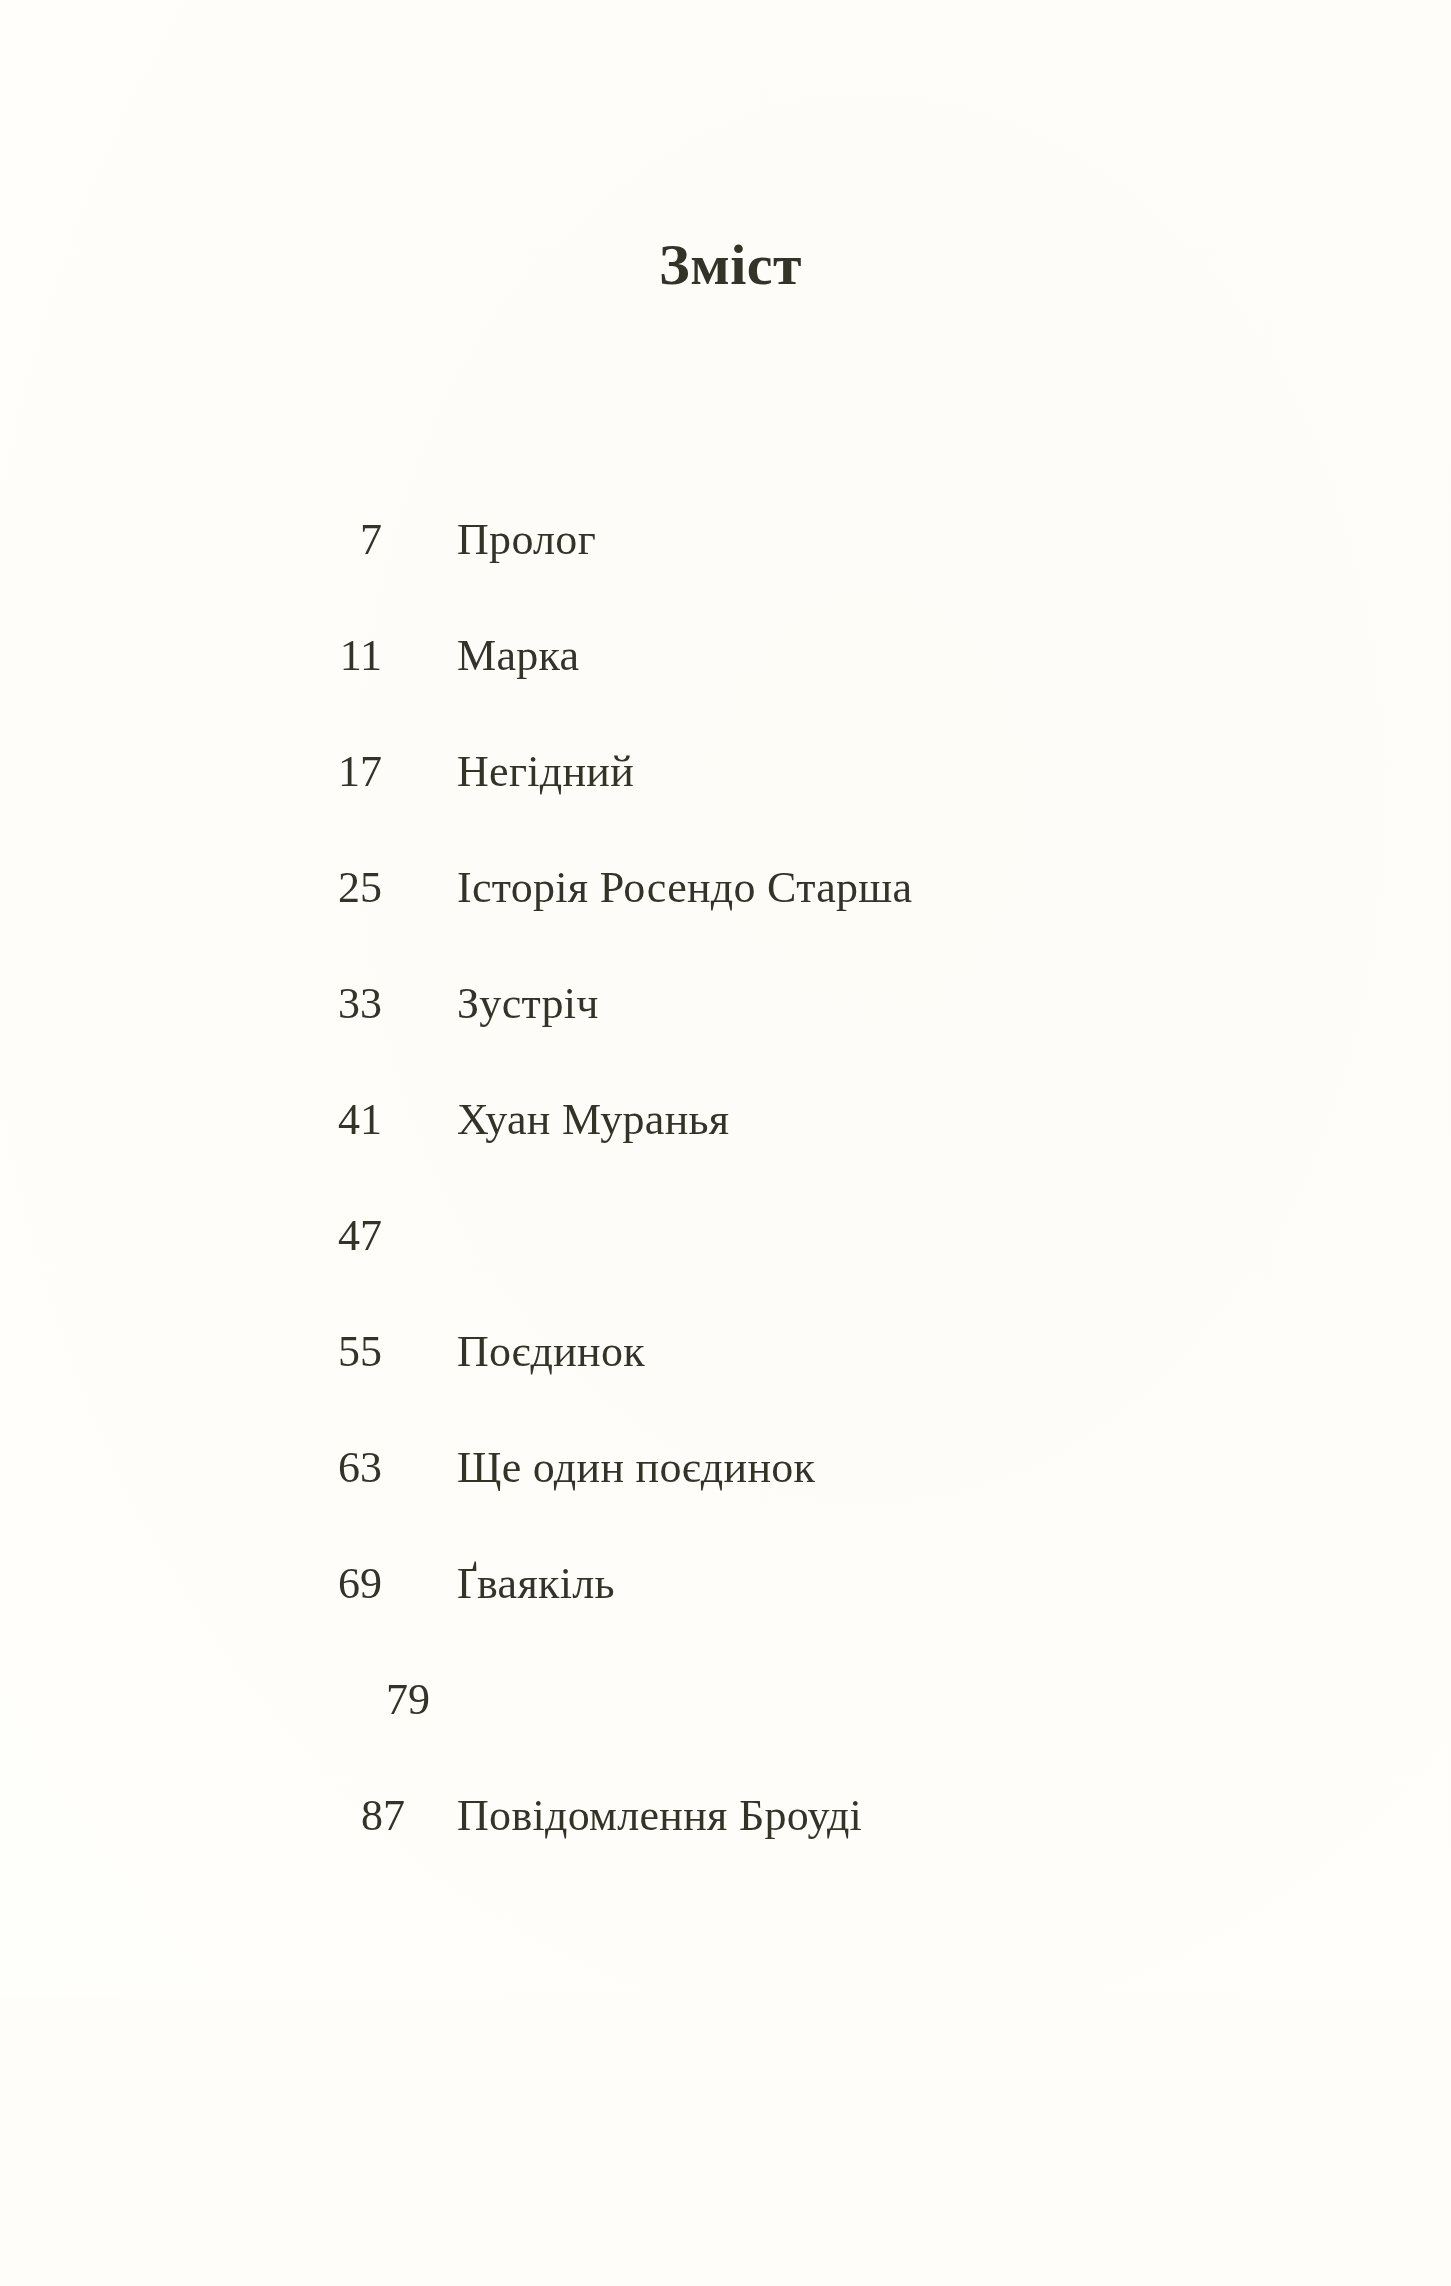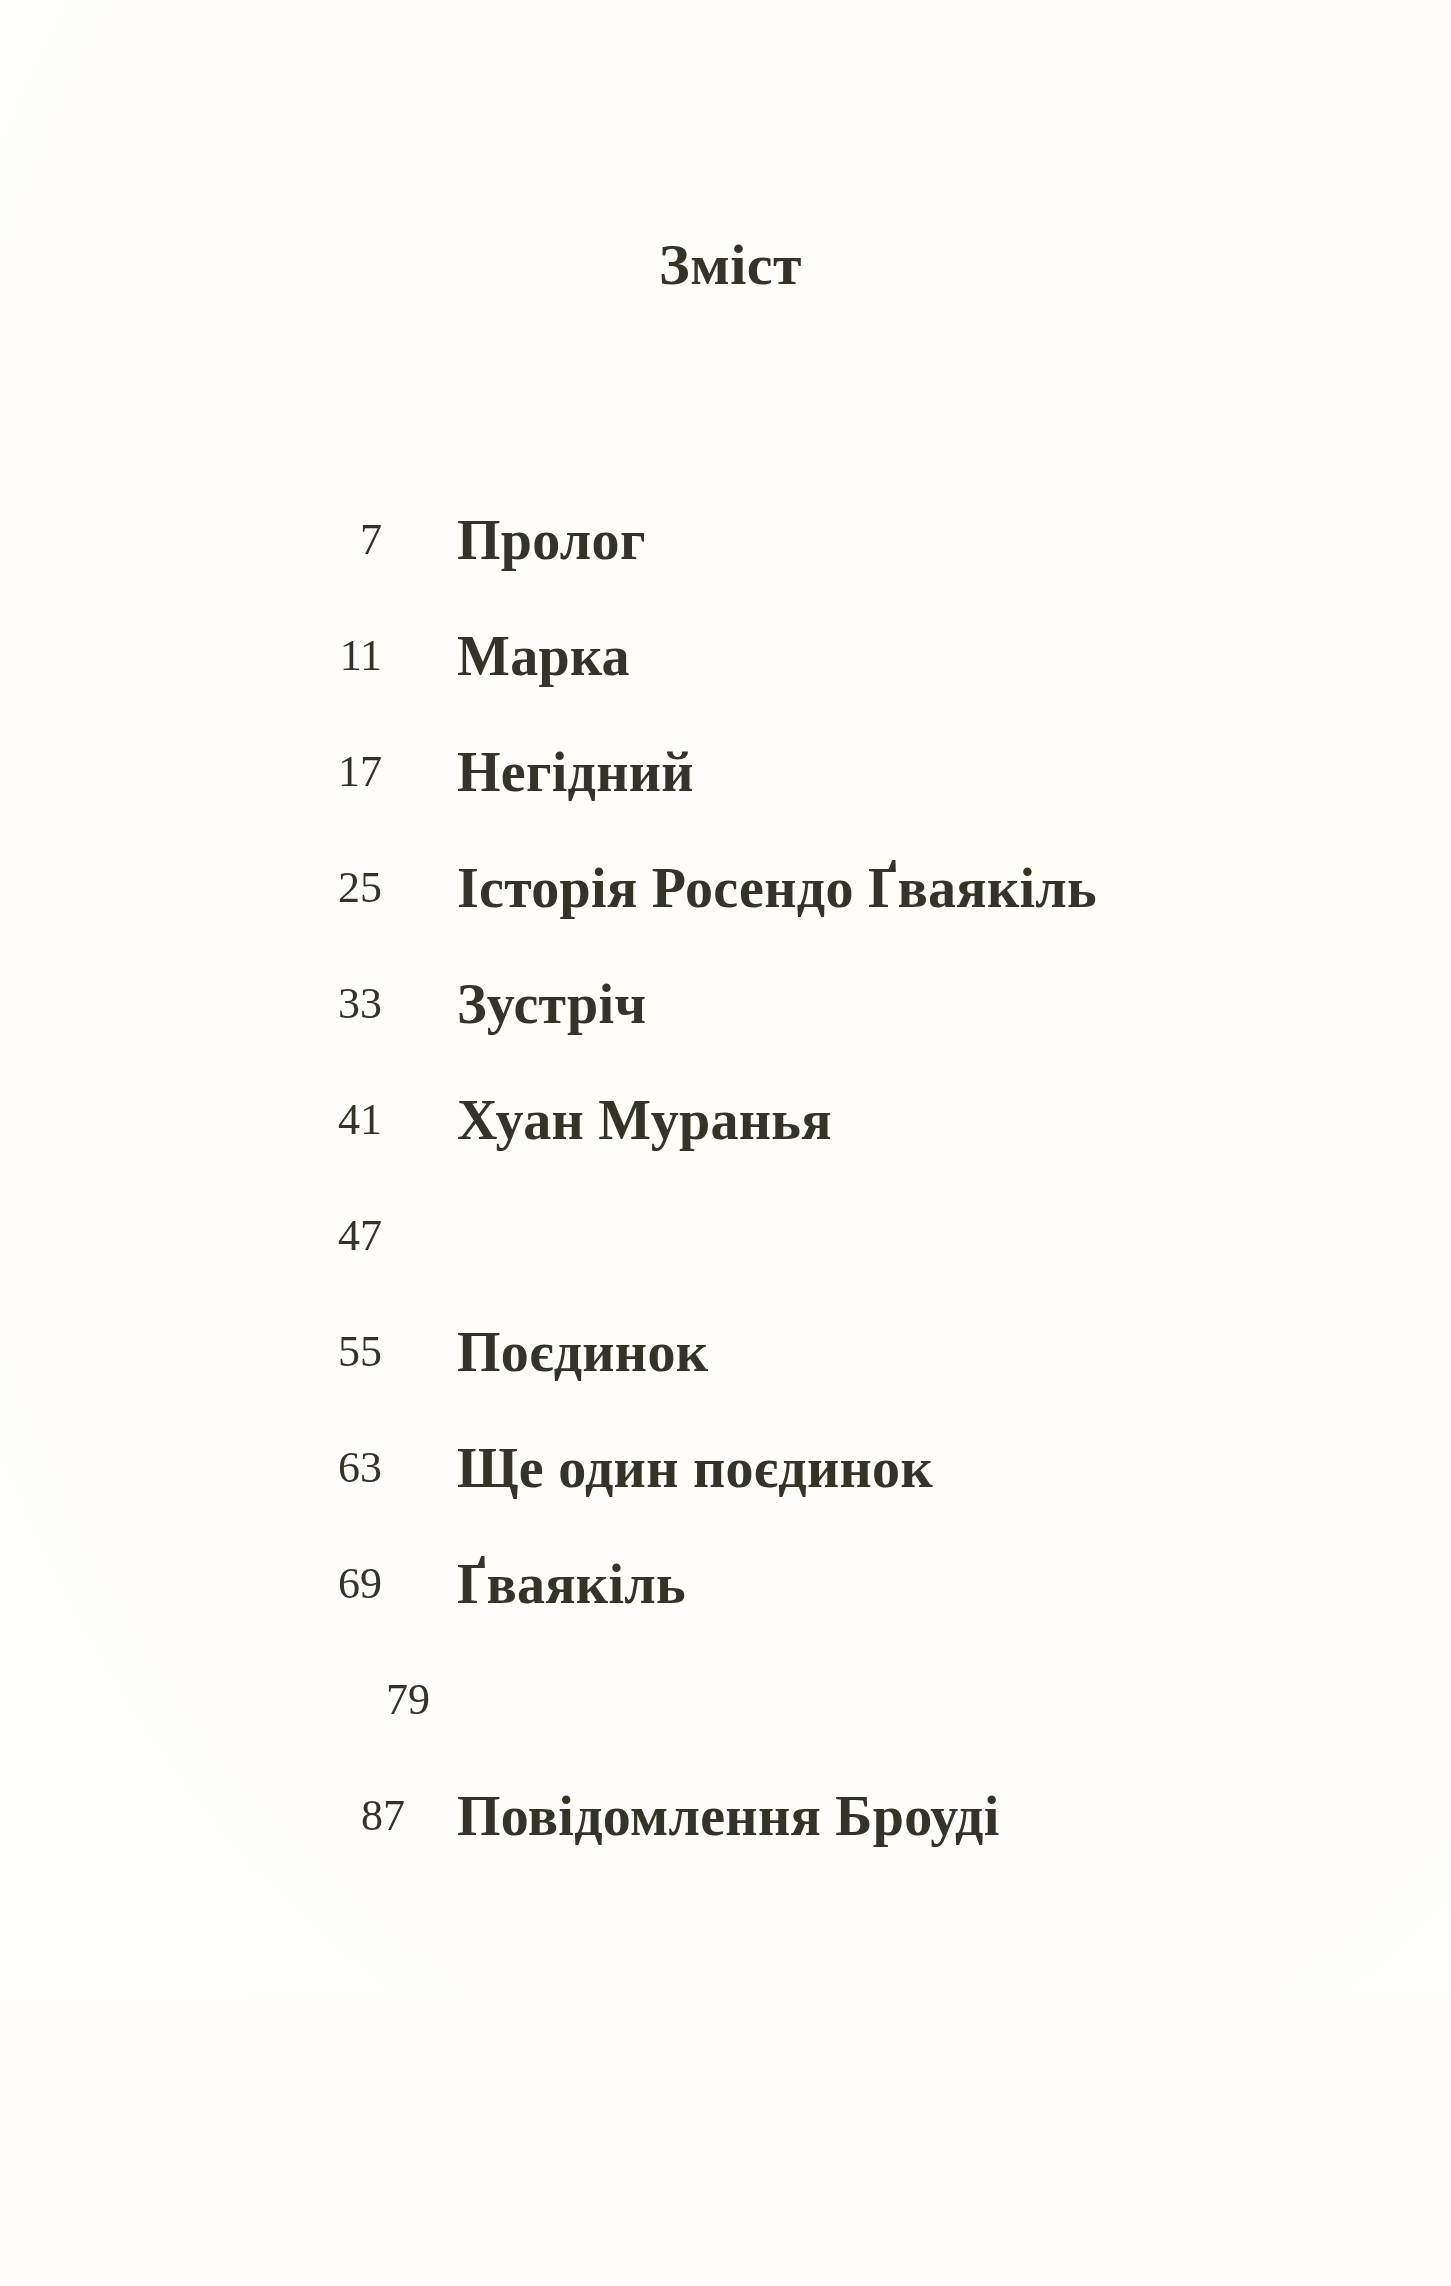--- a/index.html
+++ b/index.html
@@ -54,23 +54,23 @@
       font-size: 44px;
       line-height: 60px;
       font-weight: normal;
       text-align: right;
       white-space: nowrap;
     }
     .toc-label {
       position: absolute;
       left: 457px;
       top: 0;
-      font-size: 56px;
+      font-size: 44px;
       line-height: 60px;
-      font-weight: bold;
+      font-weight: normal;
       white-space: nowrap;
       letter-spacing: 0.3px;
       text-align: right;
     }
   </style>
 </head>
 <body>
 
 <div class="page">
 
@@ -88,21 +88,21 @@
       <span class="toc-label">Марка</span>
     </div>
 
     <div class="toc-entry" style="top:742px;">
       <span class="toc-page">17</span>
       <span class="toc-label">Негідний</span>
     </div>
 
     <div class="toc-entry" style="top:858px;">
       <span class="toc-page">25</span>
-      <span class="toc-label">Історія Росендо Ґваякіль</span>
+      <span class="toc-label">Історія Росендо Старша</span>
     </div>
 
     <div class="toc-entry" style="top:974px;">
       <span class="toc-page">33</span>
       <span class="toc-label">Зустріч</span>
     </div>
 
     <div class="toc-entry" style="top:1090px;">
       <span class="toc-page">41</span>
       <span class="toc-label">Хуан Муранья</span>

